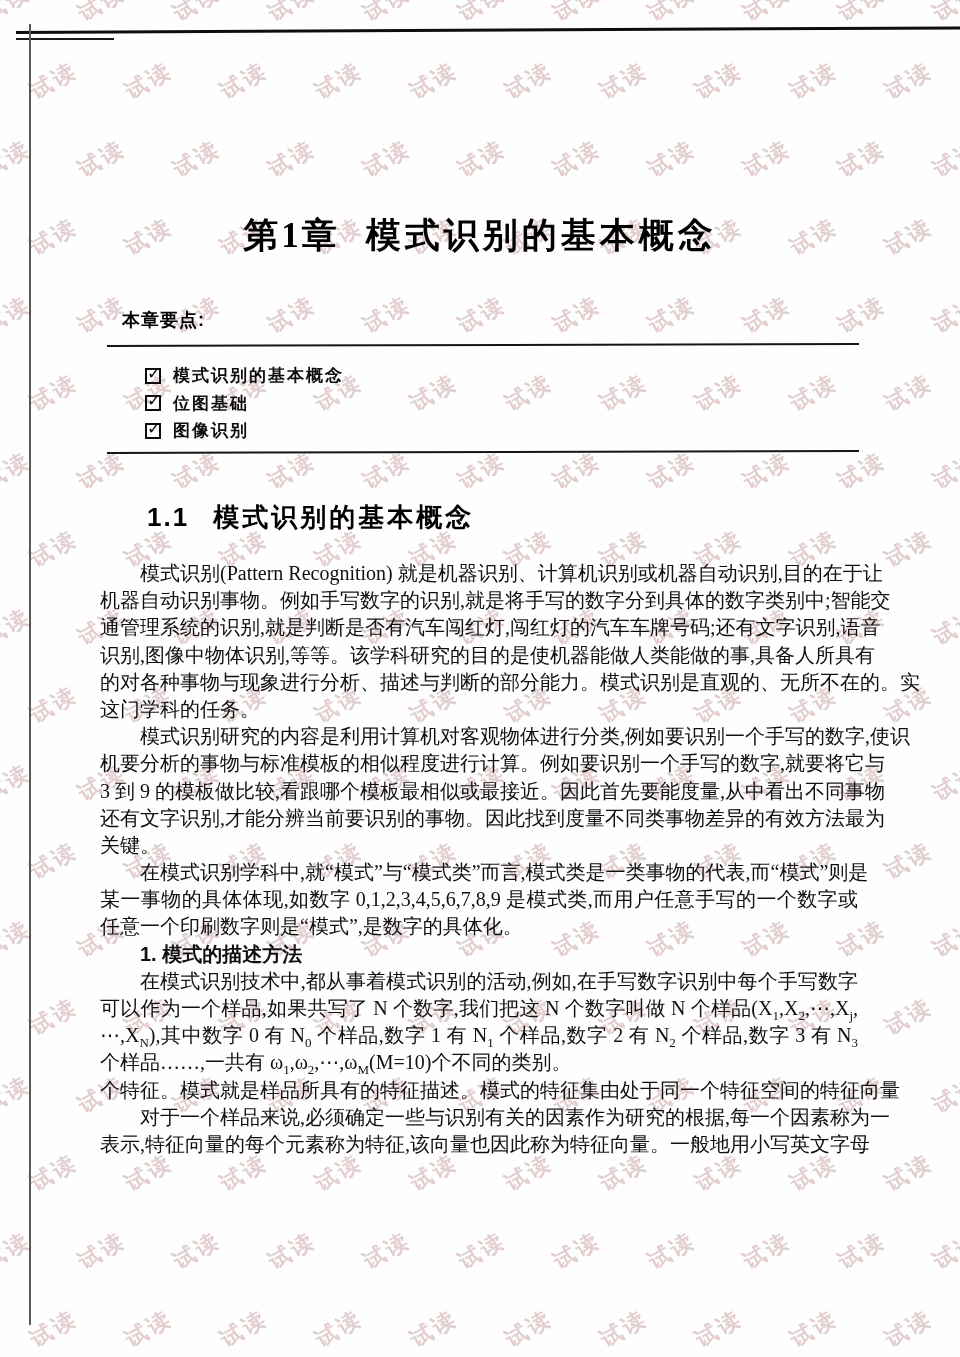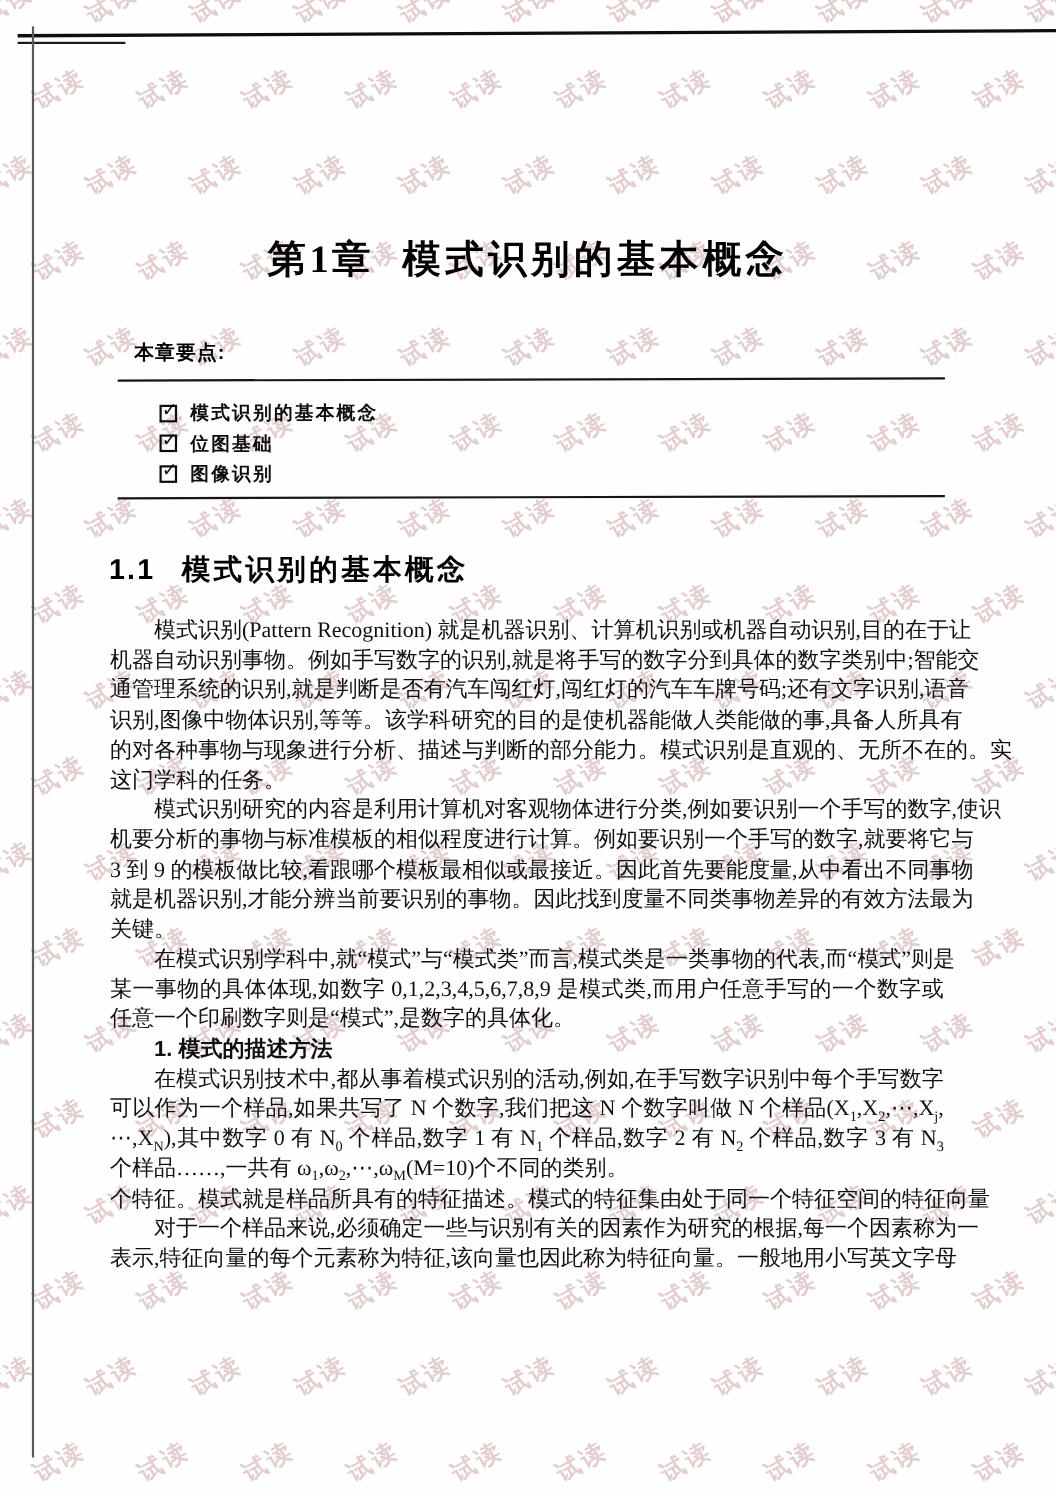--- a/index.html
+++ b/index.html
@@ -72,21 +72,21 @@
     font-size:17px;font-weight:600;
     letter-spacing:2px;color:#0d0d0d;
   }
 
   
   .section-heading{
     position:absolute;z-index:1;
     left:99px;top:500px;margin:0;
     font-size:26px;font-weight:bold;color:#000;
   }
-  .section-heading .section-number{letter-spacing:2px;margin-right:24px;}
+  .section-heading .section-number{letter-spacing:2px;margin-right:24px;margin-left:48px;}
   .section-heading .section-title-text{letter-spacing:3px;}
 
   
   .body-text{
     position:absolute;z-index:1;
     left:100px;top:560px;width:758px;
     font-size:20px;line-height:27.2px;color:#101010;
   }
   .line{
     text-align:justify;
@@ -334,21 +334,21 @@
         <div class="line">机器自动识别事物。例如手写数字的识别,就是将手写的数字分到具体的数字类别中;智能交</div>
         <div class="line">通管理系统的识别,就是判断是否有汽车闯红灯,闯红灯的汽车车牌号码;还有文字识别,语音</div>
         <div class="line">识别,图像中物体识别,等等。该学科研究的目的是使机器能做人类能做的事,具备人所具有</div>
         <div class="line">的对各种事物与现象进行分析、描述与判断的部分能力。模式识别是直观的、无所不在的。实</div>
         <div class="line last">这门学科的任务。</div>
       </div>
       <div class="block p">
         <div class="line indent">模式识别研究的内容是利用计算机对客观物体进行分类,例如要识别一个手写的数字,使识</div>
         <div class="line">机要分析的事物与标准模板的相似程度进行计算。例如要识别一个手写的数字,就要将它与</div>
         <div class="line">3 到 9 的模板做比较,看跟哪个模板最相似或最接近。因此首先要能度量,从中看出不同事物</div>
-        <div class="line">就是机器识别,才能分辨当前要识别的事物。因此找到度量不同类事物差异的有效方法最为</div>
+        <div class="line">还有文字识别,才能分辨当前要识别的事物。因此找到度量不同类事物差异的有效方法最为</div>
         <div class="line last">关键。</div>
       </div>
       <div class="block p">
         <div class="line indent">在模式识别学科中,就“模式”与“模式类”而言,模式类是一类事物的代表,而“模式”则是</div>
         <div class="line">某一事物的具体体现,如数字 0,1,2,3,4,5,6,7,8,9 是模式类,而用户任意手写的一个数字或</div>
         <div class="line last">任意一个印刷数字则是“模式”,是数字的具体化。</div>
       </div>
       <div class="block h">
         <div class="line indent last">1. 模式的描述方法</div>
       </div>

